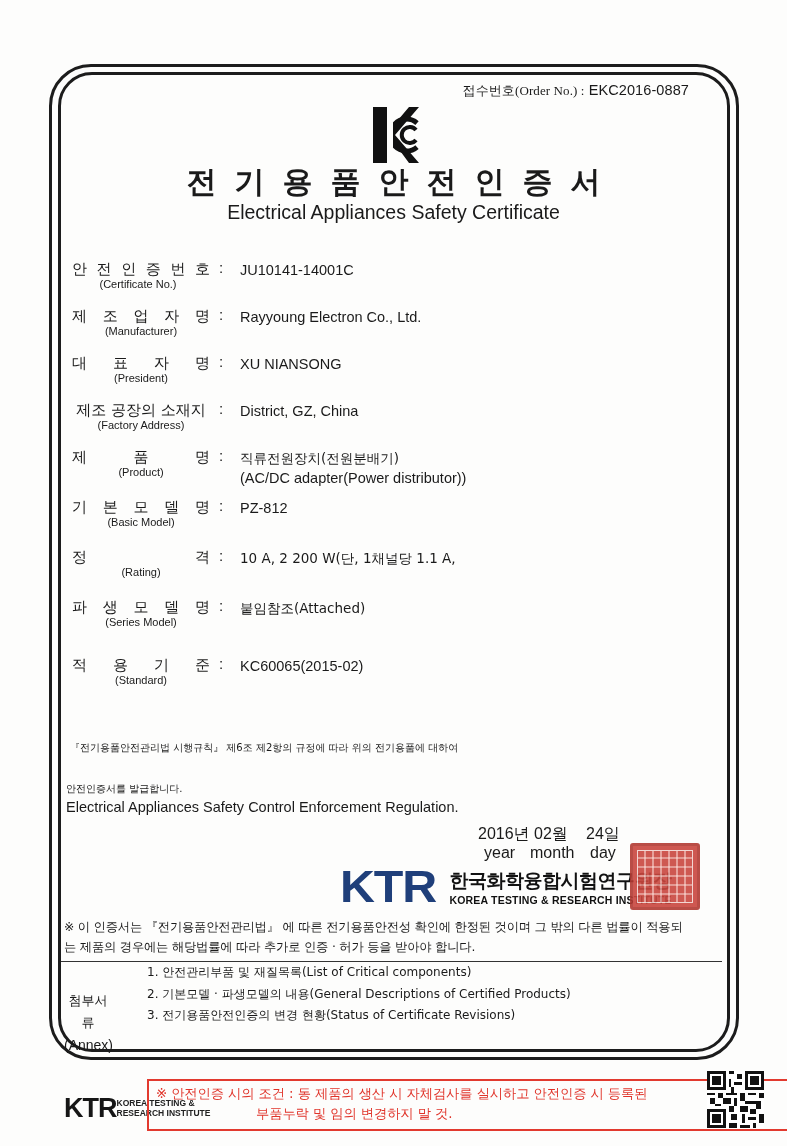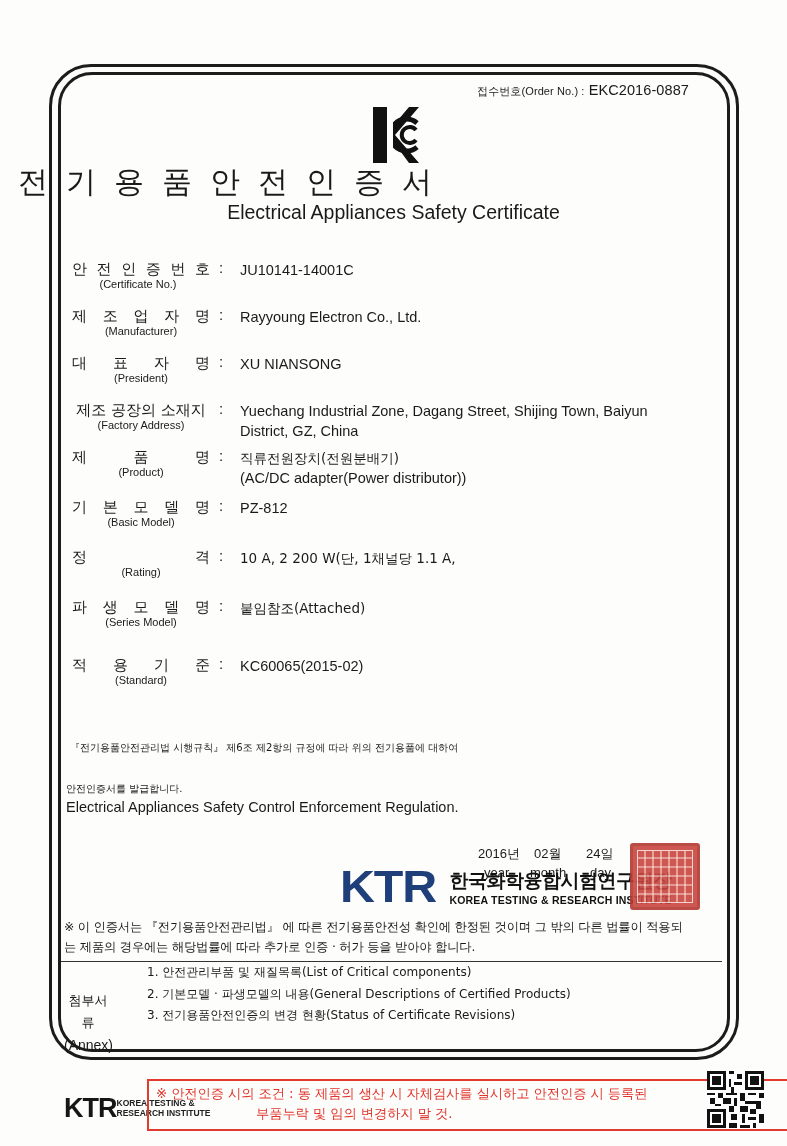--- a/index.html
+++ b/index.html
@@ -11,39 +11,39 @@
     position:absolute; left:49px; top:64px; width:684px; height:990px;
     border:3px solid #1c1c1c; border-radius:42px;
   }
   .frame-inner {
     position:absolute; left:58px; top:72px; width:666px; height:974px;
     border:3px solid #1c1c1c; border-radius:34px;
   }
   .order-no { position:absolute; top:82px; right:98px; font-size:14.5px; letter-spacing:0.1px; }
   .kc-logo { position:absolute; left:371px; top:105px; width:50px; height:60px; }
   .title-ko {
-    position:absolute; top:162px; left:0; width:787px; text-align:left;
-    font-family:"DejaVu Sans", sans-serif; font-weight:normal; font-size:30px; letter-spacing:18px;
+    position:absolute; top:162px; left:0; width:787px; text-align:center;
+    font-family:"DejaVu Sans", sans-serif; font-weight:bold; font-size:30px; letter-spacing:18px;
     padding-left:18px; box-sizing:border-box;
   }
   .title-en { position:absolute; top:201px; left:0; width:787px; text-align:center; font-size:19.5px; }
   .fields { position:absolute; left:72px; top:260px; width:640px; }
   .field { position:absolute; left:0; width:640px; }
   .f-label-ko {
     position:absolute; left:0; top:0; width:138px; font-size:15px;
     display:flex; justify-content:space-between; font-family:"DejaVu Sans", sans-serif;
   }
   .f-label-en { position:absolute; left:0; top:18px; width:138px; text-align:center; font-size:11px; }
   .f-colon { position:absolute; left:147px; top:-1px; font-size:15px; }
   .f-value { position:absolute; left:168px; top:0; width:470px; font-size:14.5px; line-height:20px; }
   .f-value .ko { font-family:"DejaVu Sans", sans-serif; font-size:13.5px; }
   .stmt { position:absolute; left:66px; top:716px; width:660px; font-size:14.5px; line-height:19px; }
   .stmt .ko { font-family:"DejaVu Sans", sans-serif; font-size:10px;margin-top:22px; }
   .stmt .p1 { padding-left:4px; }
-  .date { position:absolute; left:478px; top:844px; font-size:13px; line-height:19px; }
+  .date { position:absolute; left:478px; top:824px; font-size:16px; line-height:19px; }
   .date .row { display:flex; gap:0; }
   .date .row span { display:inline-block; }
   .ktr-logo { position:absolute; left:340px; top:862px; display:flex; align-items:center; }
   .ktr-big { font-size:44px; font-weight:bold; color:#1f3f7a; letter-spacing:-1px; font-family:"Liberation Sans", sans-serif; transform:scaleX(1.1); transform-origin:left; }
   .ktr-text { margin-left:22px; }
   .ktr-text .ko { font-family:"DejaVu Sans", sans-serif; font-weight:bold; font-size:19px; letter-spacing:-0.5px; color:#111; }
   .ktr-text .en { font-size:10.5px; font-weight:bold; letter-spacing:0.2px; color:#111; }
   .seal {
     position:absolute; left:630px; top:843px; width:70px; height:67px; background:#c9473f;
     border-radius:3px; opacity:0.9; box-sizing:border-box; border:3px solid #b23a33;
@@ -74,21 +74,21 @@
   }
   .qr { position:absolute; left:707px; top:1071px; width:57px; height:57px; }
 </style>
 </head>
 <body>
 
 <div class="frame-outer"></div>
 <div class="frame-inner"></div>
 
 <div class="order-no">
-  <span class="ko" style="font-family:Liberation Sans, sans-serif;font-size:11px;">접수번호(Order No.) :</span>
+  <span class="ko" style="font-family:Liberation Serif, serif;font-size:13px;">접수번호(Order No.) :</span>
   <span>EKC2016-0887</span>
 </div>
 
 <svg class="kc-logo" viewBox="0 0 50 60">
   <rect x="2" y="2" width="14" height="56" fill="#111"></rect>
   <polygon points="16,28 38,2 48,2 24,30 48,58 38,58" fill="#111"></polygon>
   <path d="M46 18 A16 16 0 1 0 46 42" stroke="#111" stroke-width="5" fill="none"></path>
   <path d="M45 25 A8 8 0 1 0 45 35" stroke="#111" stroke-width="4" fill="none"></path>
   <rect x="16" y="14" width="6" height="32" fill="#fdfdfc"></rect>
 </svg>
@@ -143,21 +143,20 @@
       </div>
   </div>
 
   <div class="field" style="top:141px;">
     <div class="f-label-ko" style="justify-content:center;">
       <span>제조 공장의 소재지</span>
     </div>
     <div class="f-label-en">(Factory Address)</div>
     <div class="f-colon">:</div>
     <div class="f-value">
-      <div>Yuechang Industrial Zone, Dagang Street, Shijing Town, Baiyun</div>
         <div>District, GZ, China</div>
     </div>
   </div>
 
   <div class="field" style="top:188px;">
     <div class="f-label-ko">
       <span>제</span>
         <span>품</span>
         <span>명</span>
     </div>

